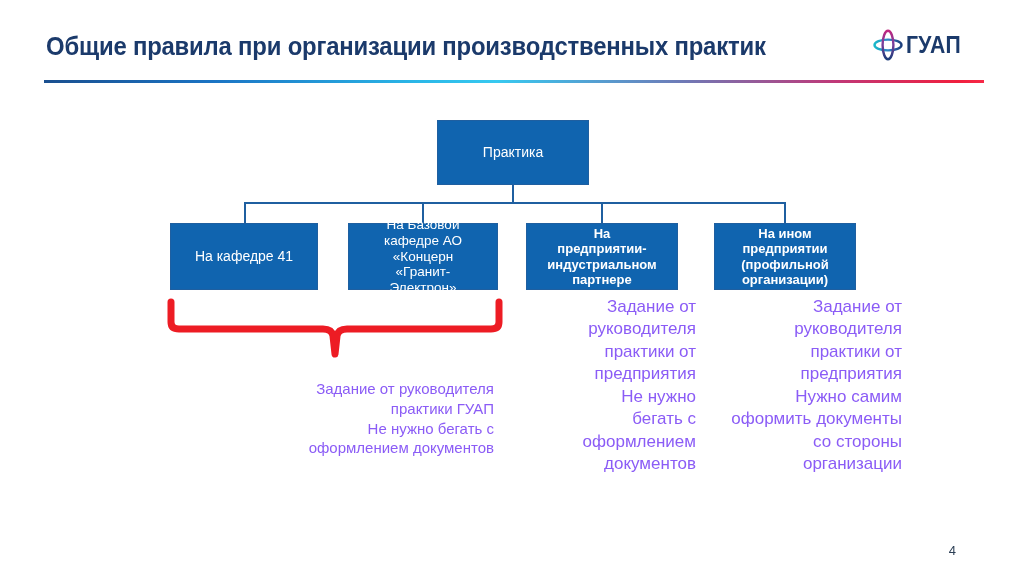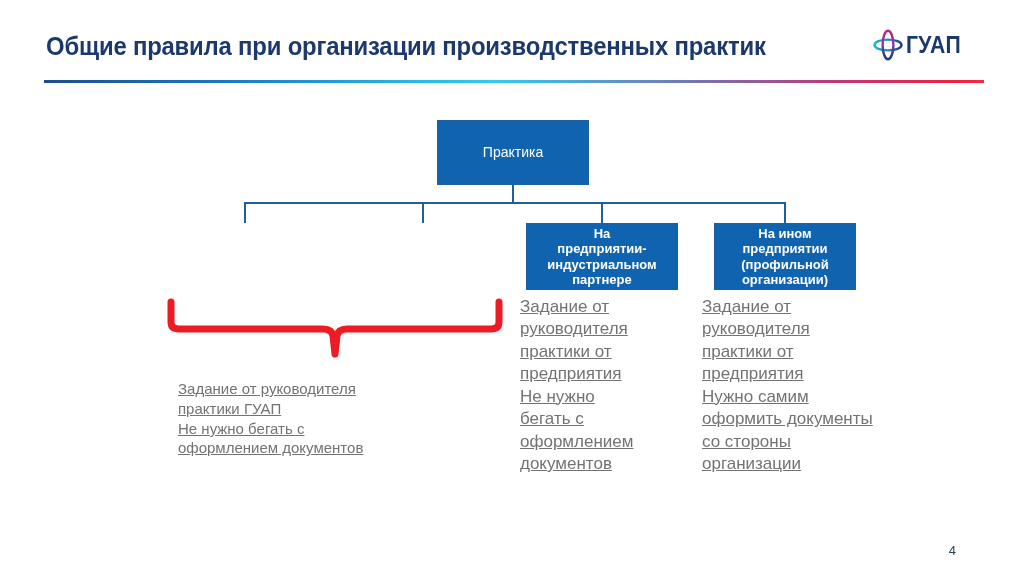--- a/index.html
+++ b/index.html
@@ -108,25 +108,24 @@
     position: absolute;
     left: 160px;
     top: 296px;
     width: 350px;
     height: 64px;
   }
 
   
   .caption {
     position: absolute;
-    color: #737373;
-    text-align: left;
+    color: #8b5cf6;
+    text-align: right;
     white-space: pre-line;
     line-height: 1.32;
-    text-decoration: underline;
   }
   #caption-gubp       { left: 178px; top: 379px; width: 316px; font-size: 15px; }
   #caption-industrial { left: 520px; top: 296px; width: 176px; font-size: 17px; }
   #caption-other      { left: 702px; top: 296px; width: 200px; font-size: 17px; }
 
   
   #page-number {
     position: absolute;
     right: 28px;
     bottom: 16px;
@@ -167,21 +166,26 @@
 
   <div class="conn" id="conn-stem"></div>
   <div class="conn" id="conn-bus"></div>
   <div class="conn" id="conn-drop-1"></div>
   <div class="conn" id="conn-drop-2"></div>
   <div class="conn" id="conn-drop-3"></div>
   <div class="conn" id="conn-drop-4"></div>
 
   <div class="node" id="node-root">Практика</div>
 
-
+  <div class="node" id="node-kafedra">На кафедре 41</div>
+
+  <div class="node" id="node-base">На Базовой
+кафедре АО
+«Концерн «Гранит-
+Электрон»</div>
 
   <div class="node" id="node-other">На ином
 предприятии
 (профильной
 организации)</div>
 
   <div class="node" id="node-industrial">На предприятии-
 индустриальном
 партнере</div>
 

